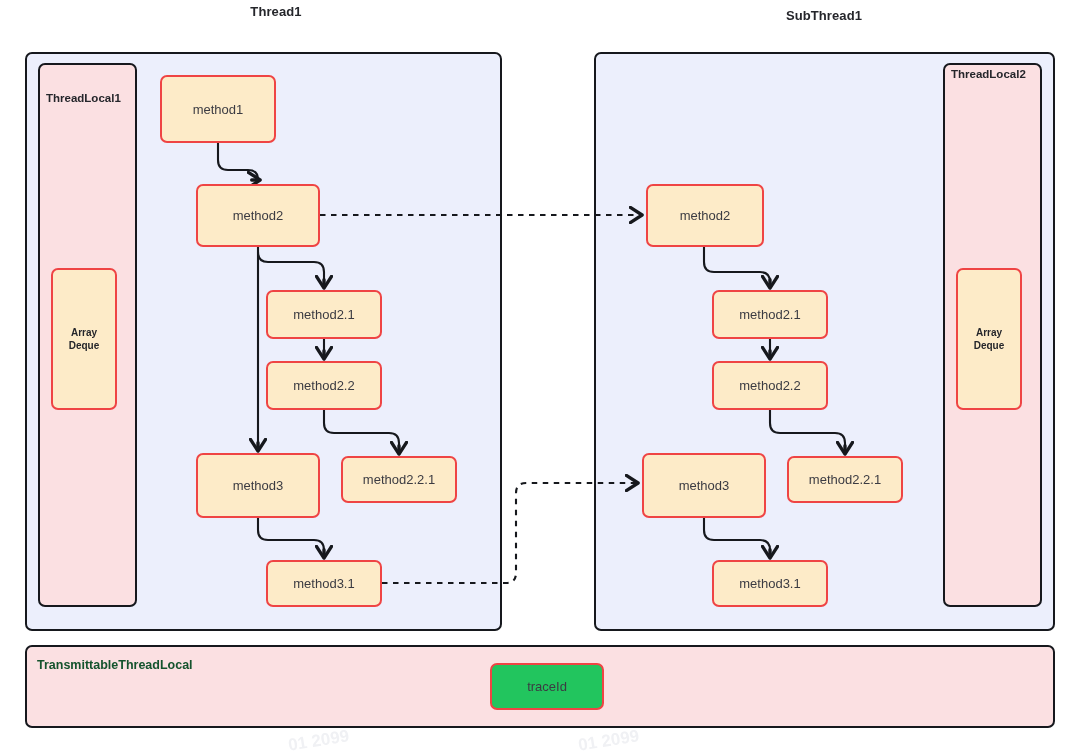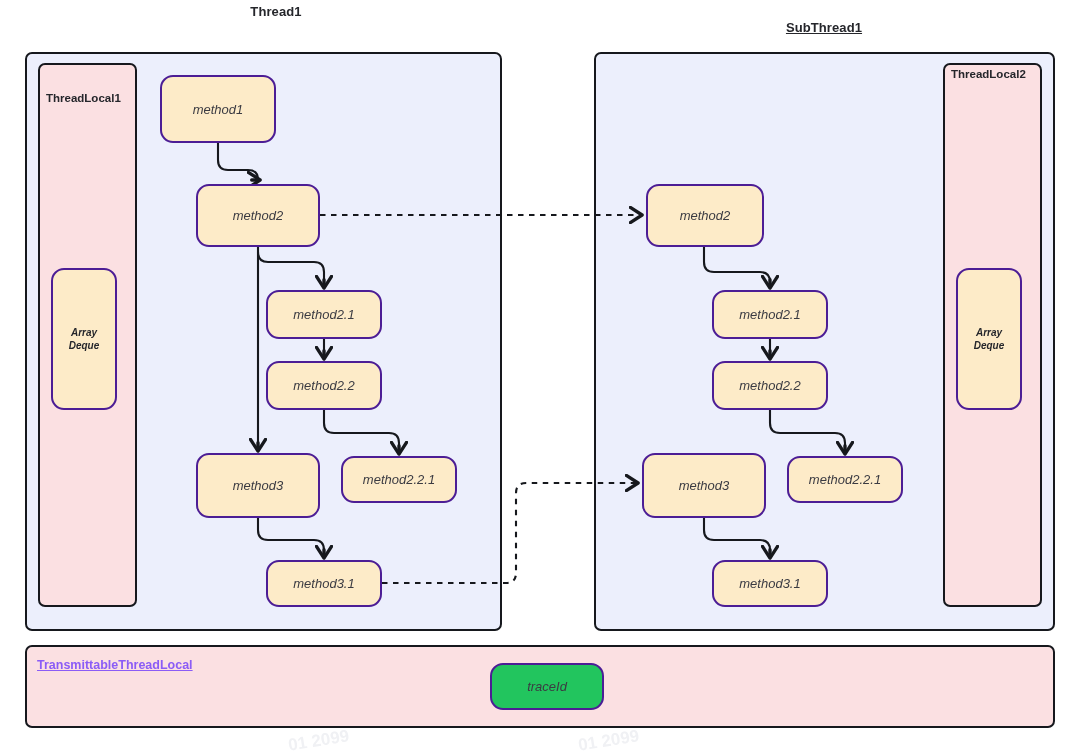--- a/index.html
+++ b/index.html
@@ -50,30 +50,29 @@
   .tl-label {
     position: absolute;
     font-size: 11.5px;
     font-weight: bold;
     color: #25262b;
     white-space: nowrap;
   }
   .node {
     position: absolute;
     background: #fdebc8;
-    border: 2px solid #4c1d95;
-    border-radius: 13px;
+    border: 2px solid #ef4444;
+    border-radius: 7px;
     box-sizing: border-box;
     display: flex;
     align-items: center;
     justify-content: center;
     font-size: 13px;
     color: #3b3b42;
     white-space: nowrap;
-    font-style: italic;
   }
   .node.deque {
     font-weight: bold;
     color: #25262b;
     line-height: 1.35;
     text-align: center;
     font-size: 10px;
   }
   .node.trace {
     background: #22c55e;
@@ -83,41 +82,40 @@
     position: absolute;
     background: #fbe0e2;
     border: 2px solid #16181d;
     border-radius: 7px;
     box-sizing: border-box;
   }
   .ttl-label {
     position: absolute;
     font-size: 12.5px;
     font-weight: bold;
-    color: #8b5cf6;
+    color: #14532d;
     white-space: nowrap;
-    text-decoration: underline;
   }
   .watermark {
     position: absolute;
     font-size: 17px;
     color: #f0f1f4;
     font-weight: bold;
     transform: rotate(-9deg);
     white-space: nowrap;
     user-select: none;
   }
 </style>
 </head>
 <body>
 
 <div id="canvas">
 
   <div class="thread-title" style="left:196px; top:4px; width:160px;">Thread1</div>
-  <div class="thread-title" style="left:744px; top:20px; width:160px;text-decoration:underline;">SubThread1</div>
+  <div class="thread-title" style="left:744px; top:8px; width:160px;">SubThread1</div>
 
   <div class="thread-panel" style="left:25px; top:52px; width:477px; height:579px;"></div>
 
   <div class="tl-panel" style="left:38px; top:63px; width:99px; height:544px;"></div>
   <div class="tl-label" style="left:46px; top:92px;">ThreadLocal1</div>
   <div class="node deque" style="left:51px; top:268px; width:66px; height:142px;">
     <span>
       <span>Array</span><br>
       <span>Deque</span>
     </span>

